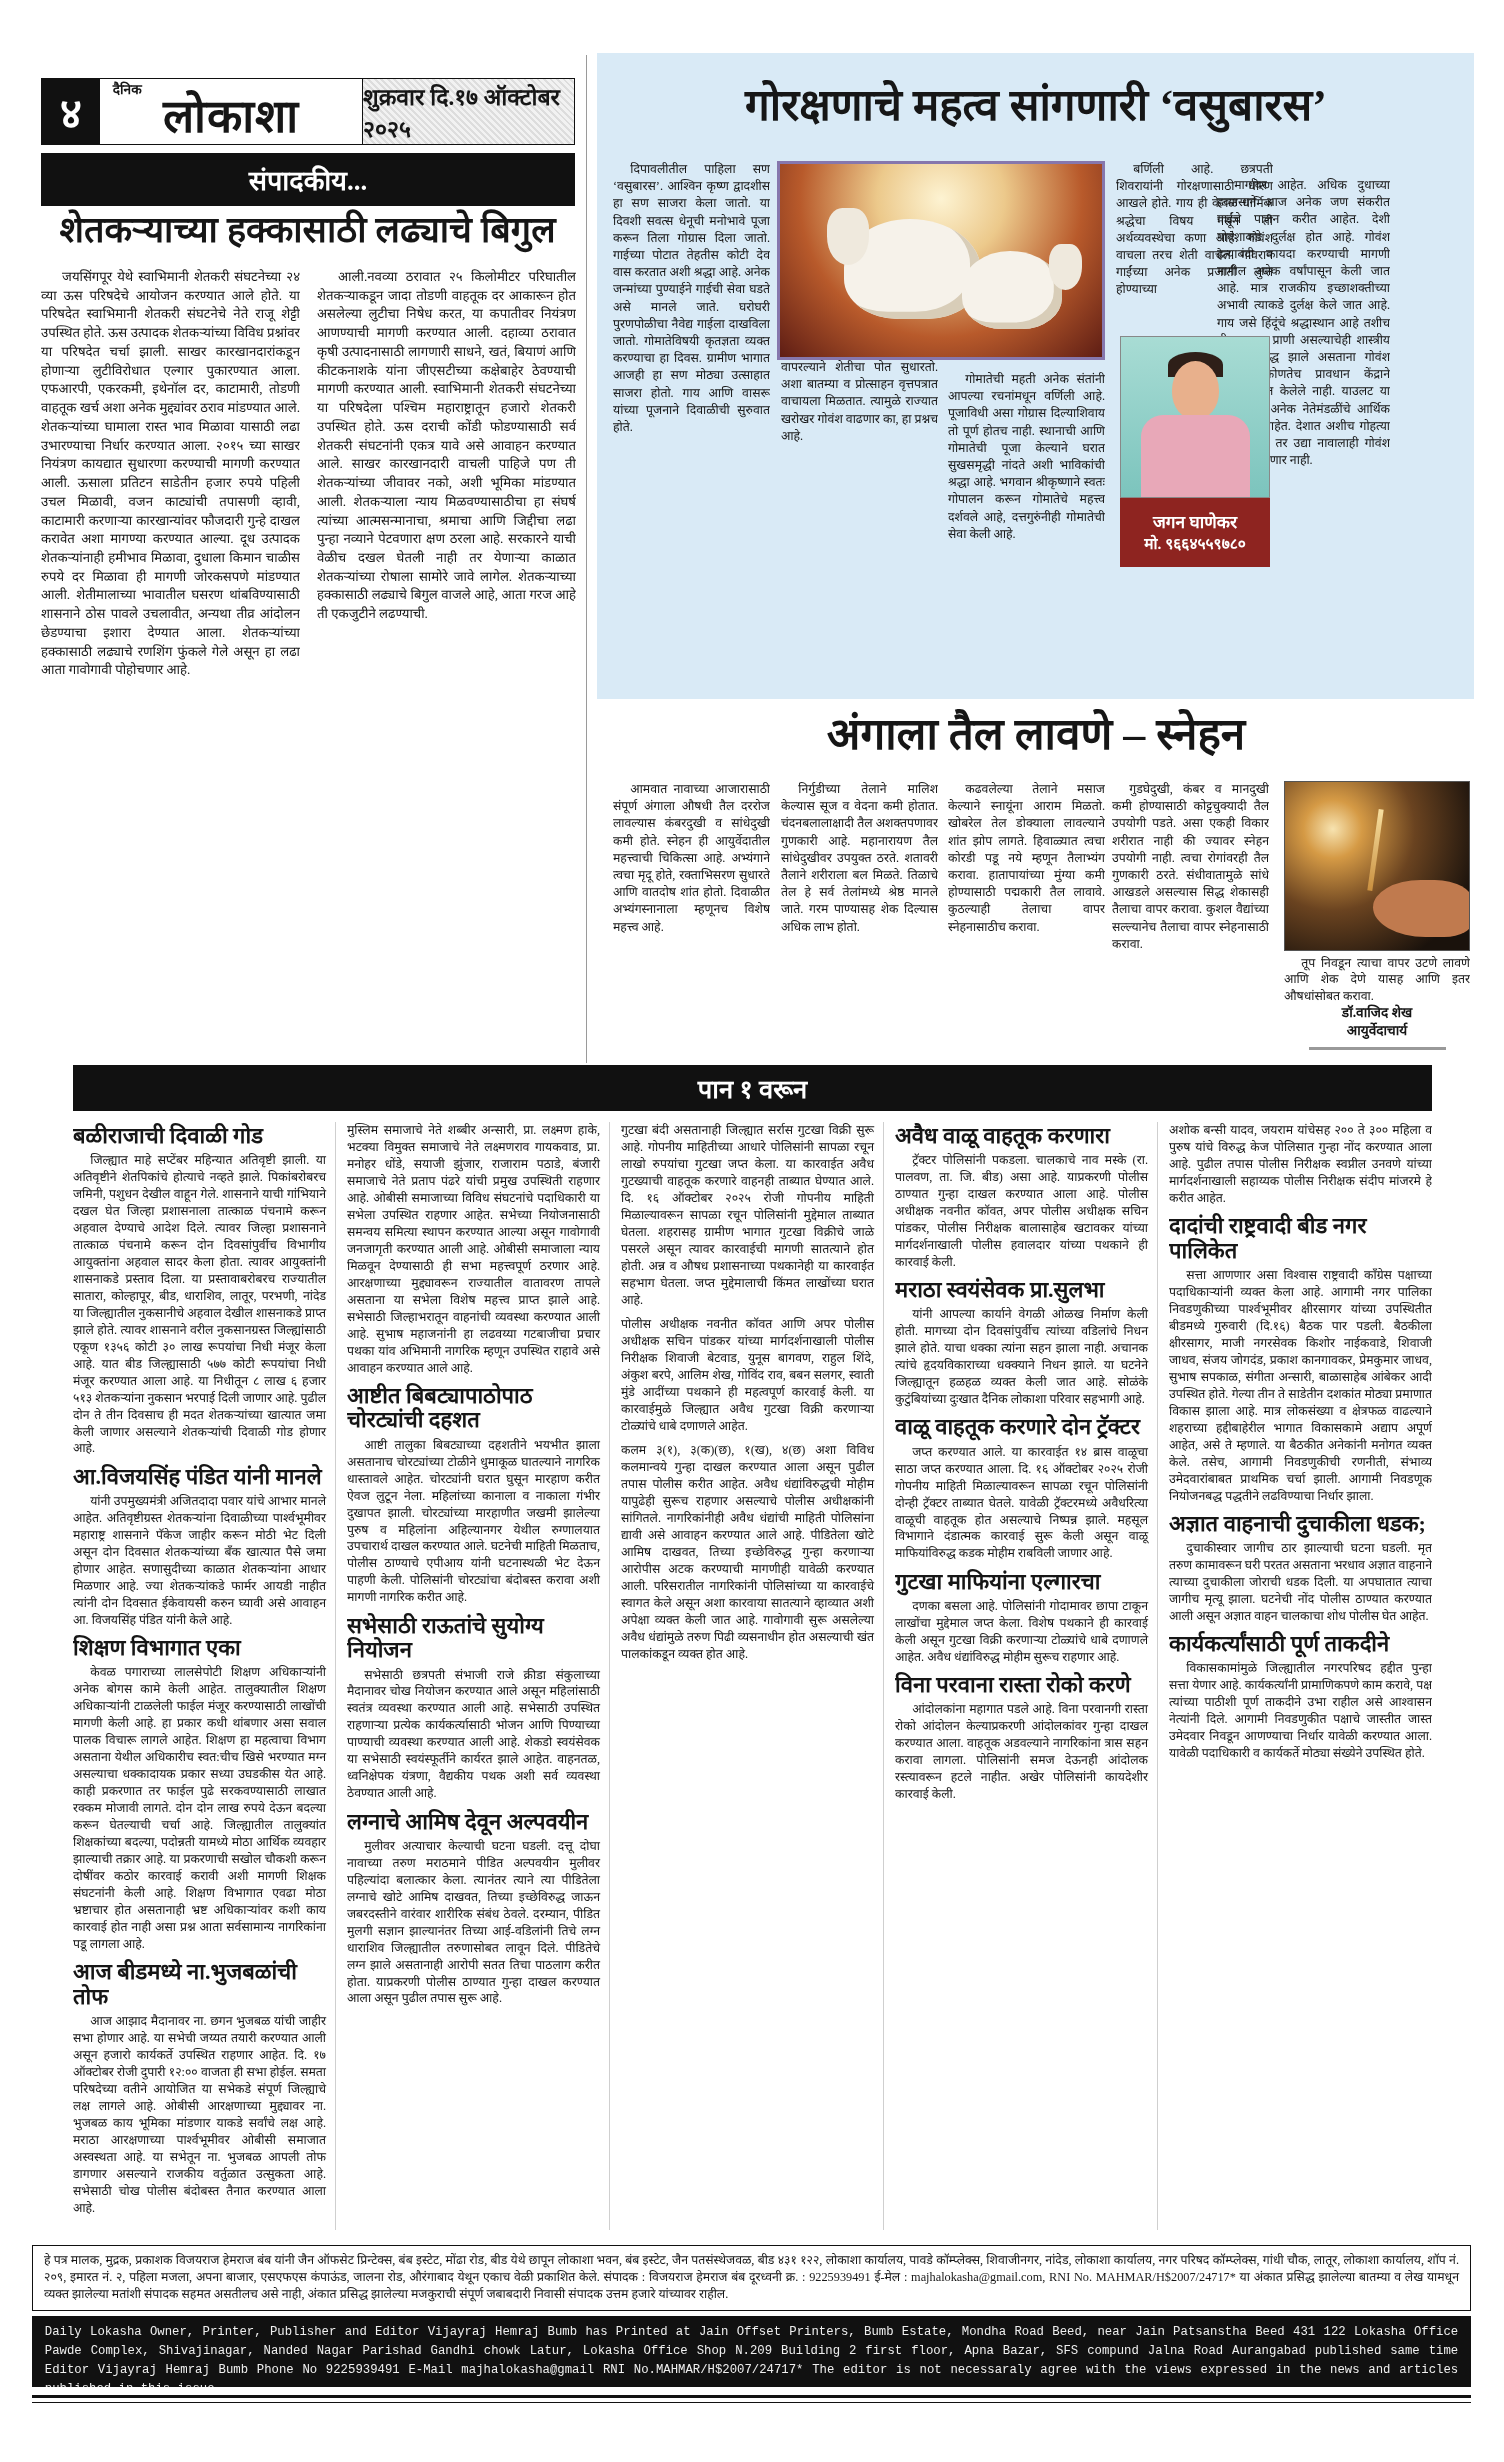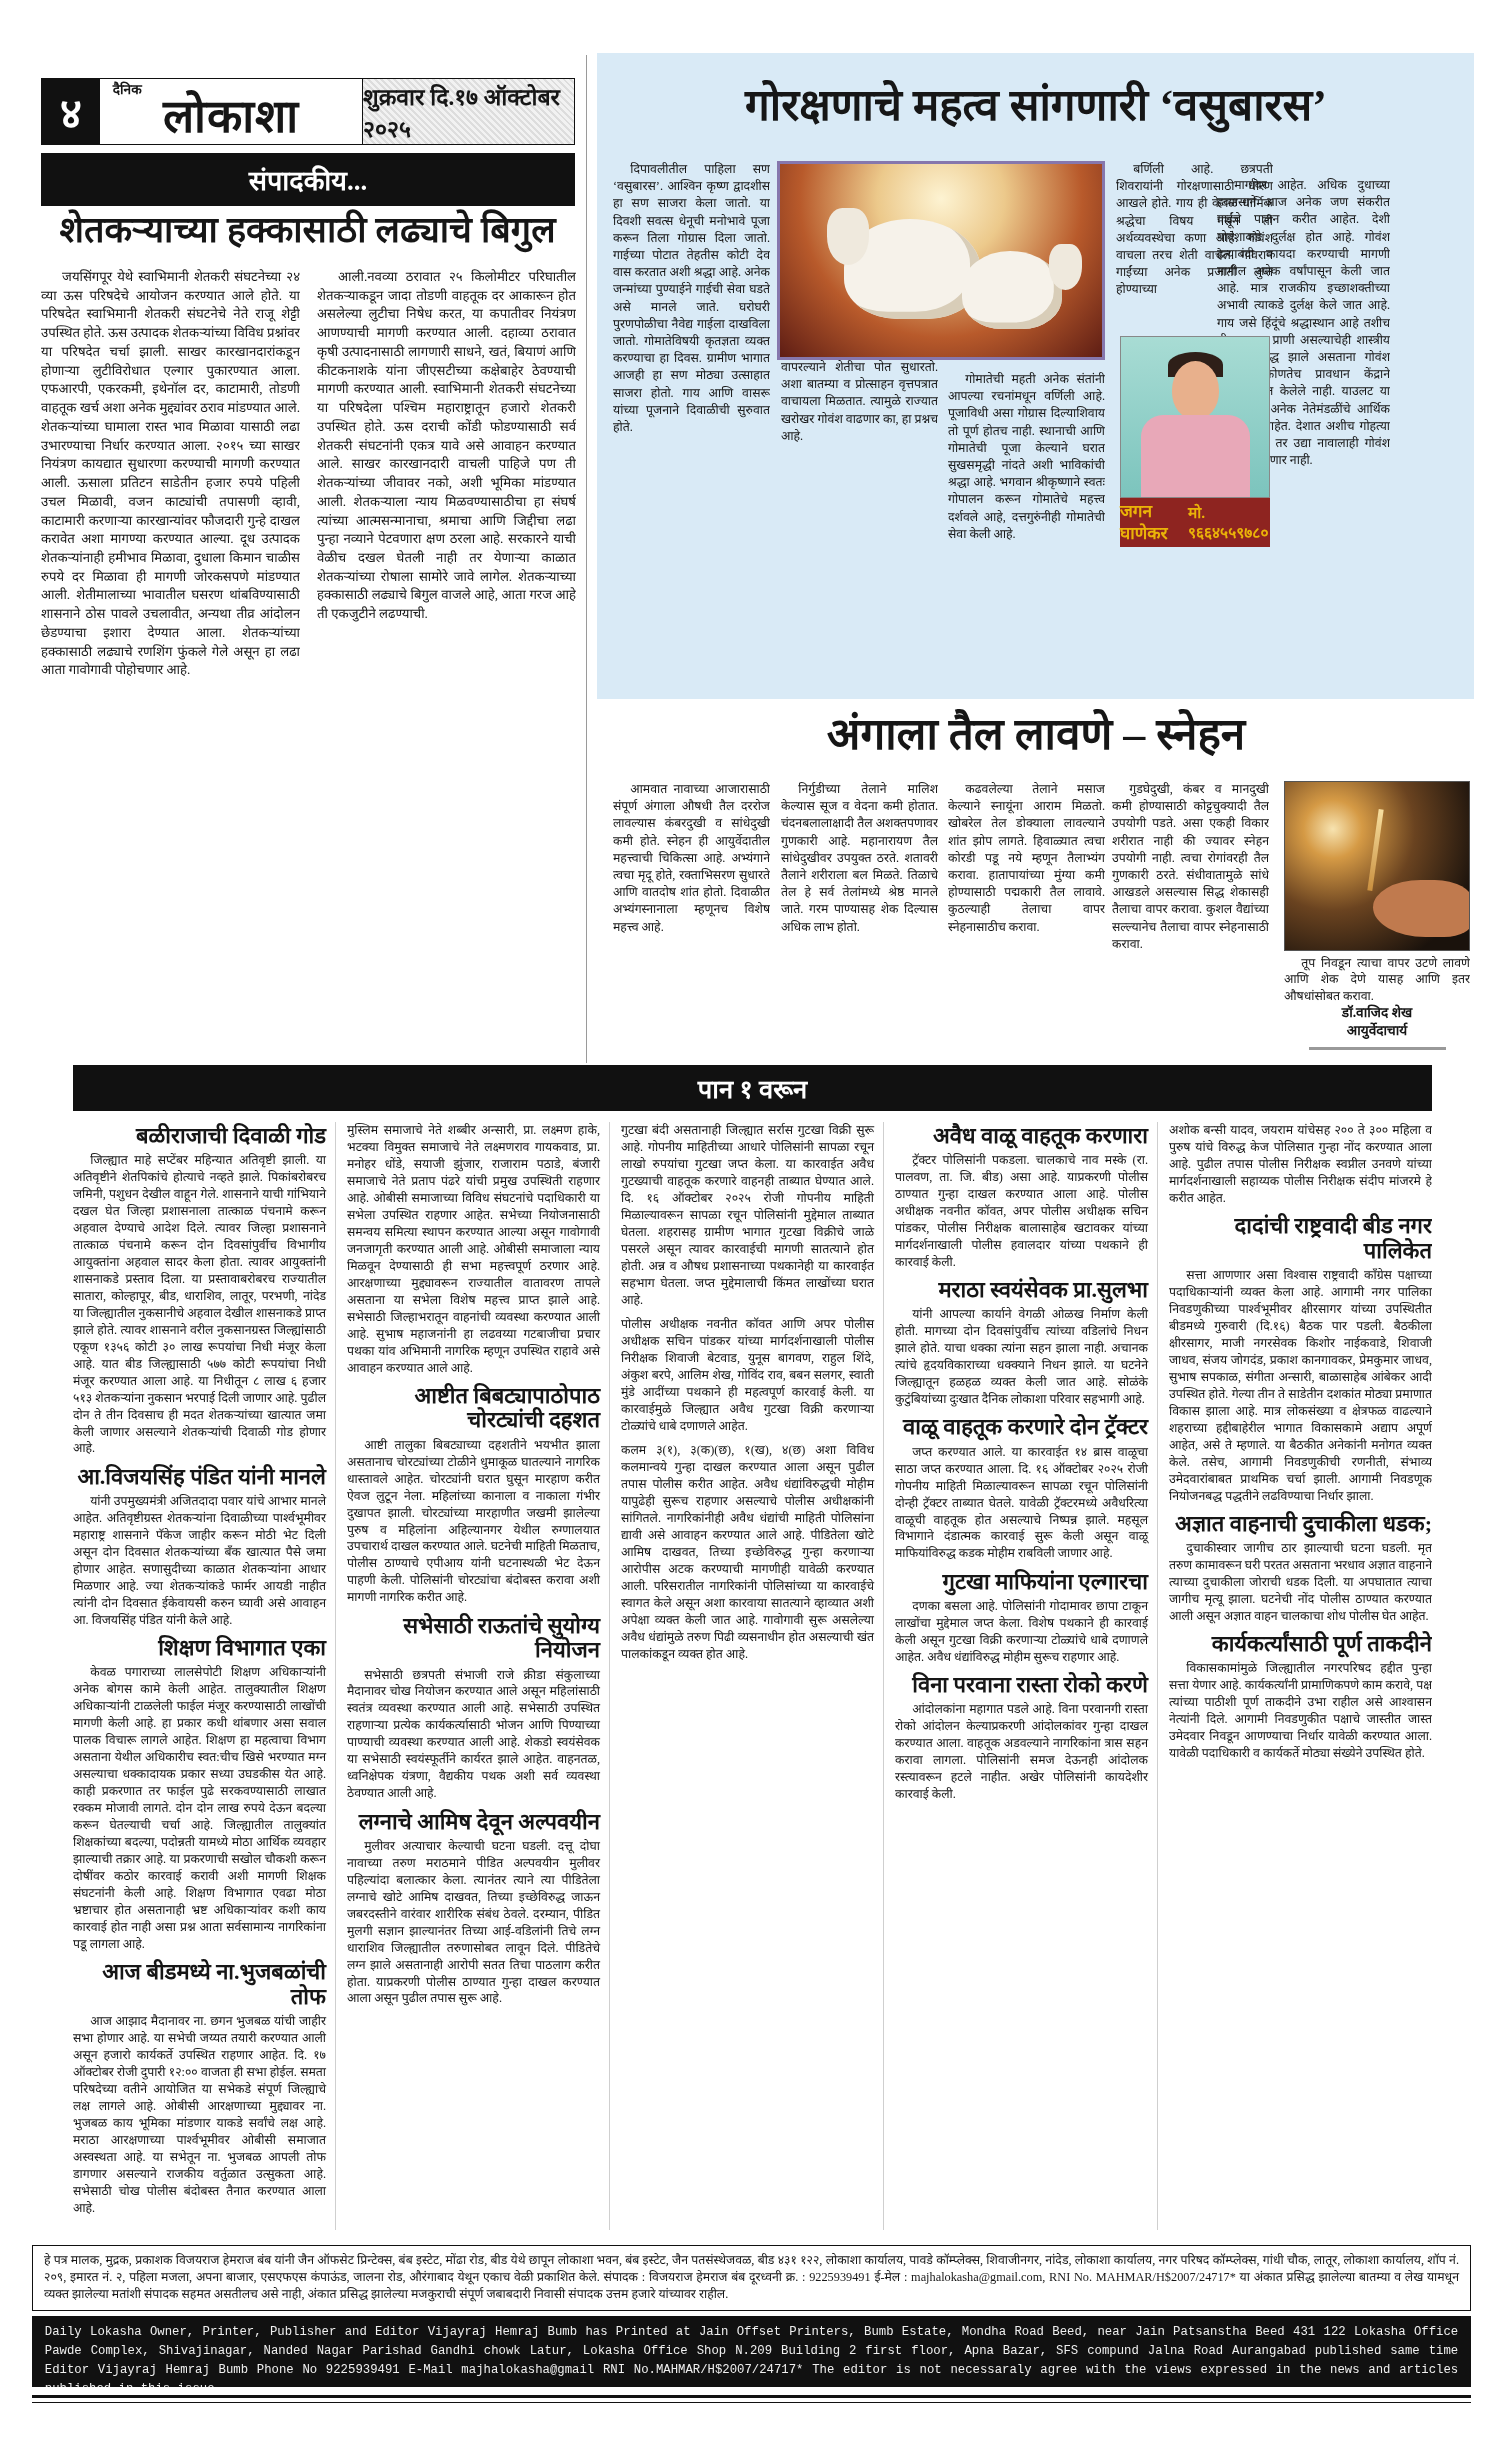--- a/index.html
+++ b/index.html
@@ -47,22 +47,22 @@
   #cow-a{left:64px;top:55px;width:137px;height:100px;box-shadow:inset -11px -7.3px 0 #d8cdb8;}
   #cow-b{left:182px;top:87px;width:100px;height:78px;box-shadow:inset -8.2px -6.4px 0 #d8cdb8;}
   .cow-head{position:absolute;background:#efe9dd;border-radius:40% 40% 55% 55%;}
   #cow-ah{left:47px;top:44px;width:42px;height:57px;}
   #cow-bh{left:269px;top:80px;width:33px;height:46px;}
   #author-photo{position:absolute;left:1120px;top:336px;width:150px;height:162px;border:0.9px solid #888;
                 background:linear-gradient(180deg,#a8dcd4 0%,#7cc4bd 100%);overflow:hidden;}
   #author-photo .head{position:absolute;left:51px;top:24px;width:47px;height:58px;background:#e8b08c;border-radius:50% 50% 46% 46%;}
   #author-photo .hair{position:absolute;left:47px;top:14.6px;width:55px;height:25.5px;background:#2e1f18;border-radius:50% 50% 0 0;}
   #author-photo .shirt{position:absolute;left:20px;top:78px;width:109px;height:84px;background:#e8a8b8;border-radius:22px 22px 0 0;}
-  #author-caption{position:absolute;left:1120px;top:498px;width:150px;height:49px;background:#8e2420;color:#eab308;
-                  display:flex;flex-direction:row;align-items:center;justify-content:center;line-height:1.25;}
+  #author-caption{position:absolute;left:1120px;top:498px;width:150px;height:69px;background:#8e2420;color:#ffffff;
+                  display:flex;flex-direction:column;align-items:center;justify-content:center;line-height:1.25;}
   #author-caption .nm{font-size:17.3px;font-weight:bold;}
   #author-caption .ph{font-size:15.5px;font-weight:bold;}
 
   
   #sne-headline{left:602px;top:702px;width:868px;height:69px;text-align:center;
                 font-size:44px;font-weight:bold;white-space:nowrap;}
   .sne-col{position:absolute;top:781px;width:157px;height:279px;overflow:hidden;
            font-size:12.3px;line-height:1.4;text-align:justify;}
   .sne-col p{margin:0;text-indent:1.4em;}
   #sne-c1{left:613px;}
@@ -78,21 +78,21 @@
   .sne-byline{text-align:center;font-weight:bold;font-size:13.7px;line-height:1.3;}
   #sne-rule{width:137px;height:2.7px;background:#999;margin:7.3px auto 0 auto;}
 
   
   #pan1-bar{left:73px;top:1065px;width:1359px;height:46px;background:#111;color:#fff;
             display:flex;align-items:center;justify-content:center;font-size:25.5px;font-weight:bold;}
   #cont{left:73px;top:1122px;width:1359px;height:1108px;display:flex;gap:11px;overflow:hidden;}
   .news-col{width:263px;height:100%;overflow:hidden;border-right:0.9px solid #cfcfcf;padding-right:9px;}
   .news-col:last-child{border-right:none;padding-right:0;}
   .news-article{margin:0 0 7.3px 0;}
-  .news-article h3{margin:1.8px 0 3.6px 0;font-size:22px;line-height:1.12;font-weight:bold;text-align:right;}
+  .news-article h3{margin:1.8px 0 3.6px 0;font-size:22px;line-height:1.12;font-weight:bold;}
   .news-article p{margin:0;font-size:12.3px;line-height:1.38;text-align:justify;text-indent:1.4em;}
   .news-article.cont-first p{text-indent:0;}
 
   
   #foot-mar{left:32px;top:2245px;width:1439px;height:66px;border:1.8px solid #111;background:#fff;
             padding:5.5px 11px;font-size:12.3px;line-height:1.42;text-align:justify;overflow:hidden;}
   #foot-eng{left:32px;top:2316px;width:1439px;height:71px;background:#111;color:#f0f0f0;
             padding:7.3px 12.8px;font-family:"Liberation Mono","DejaVu Sans Mono",monospace;
             font-size:12.3px;line-height:1.55;text-align:justify;overflow:hidden;}
   #foot-rule{left:32px;top:2395px;width:1439px;height:8.2px;border-top:3.6px solid #111;border-bottom:1.8px solid #111;}

